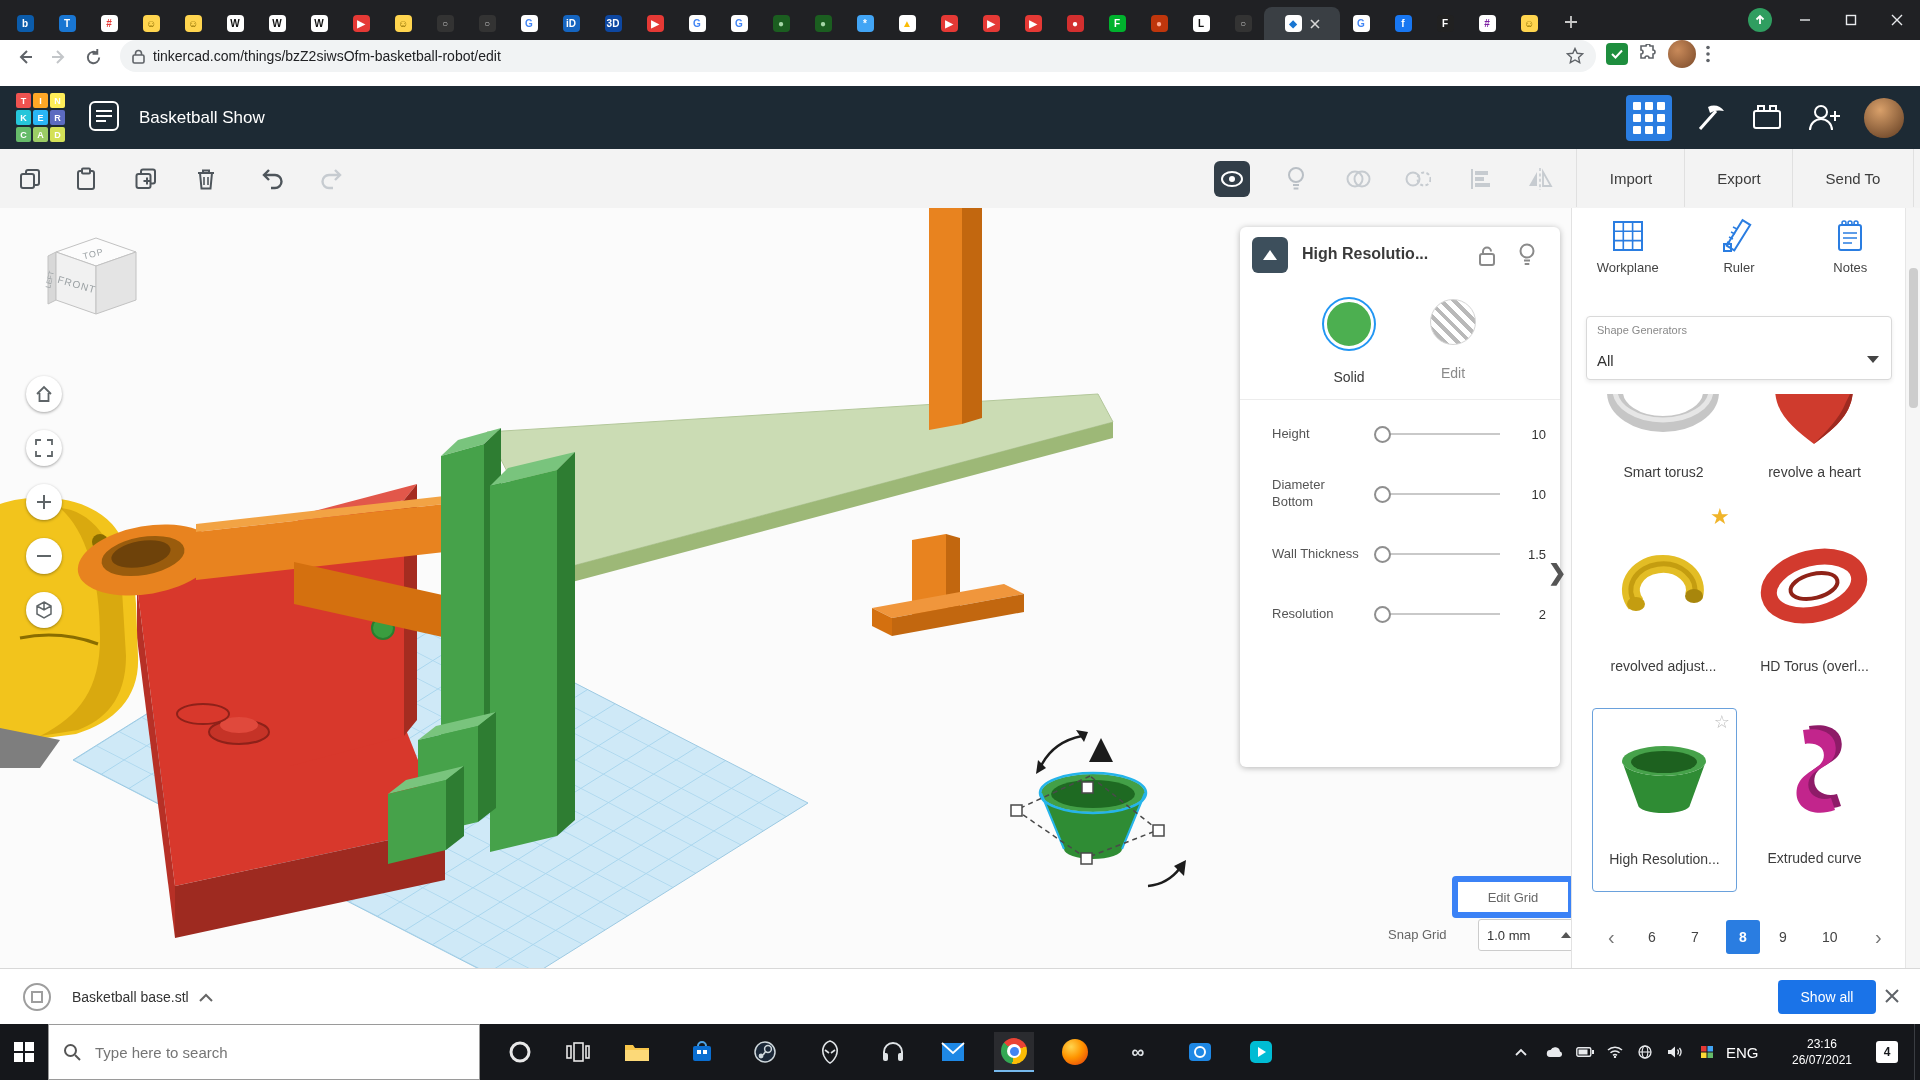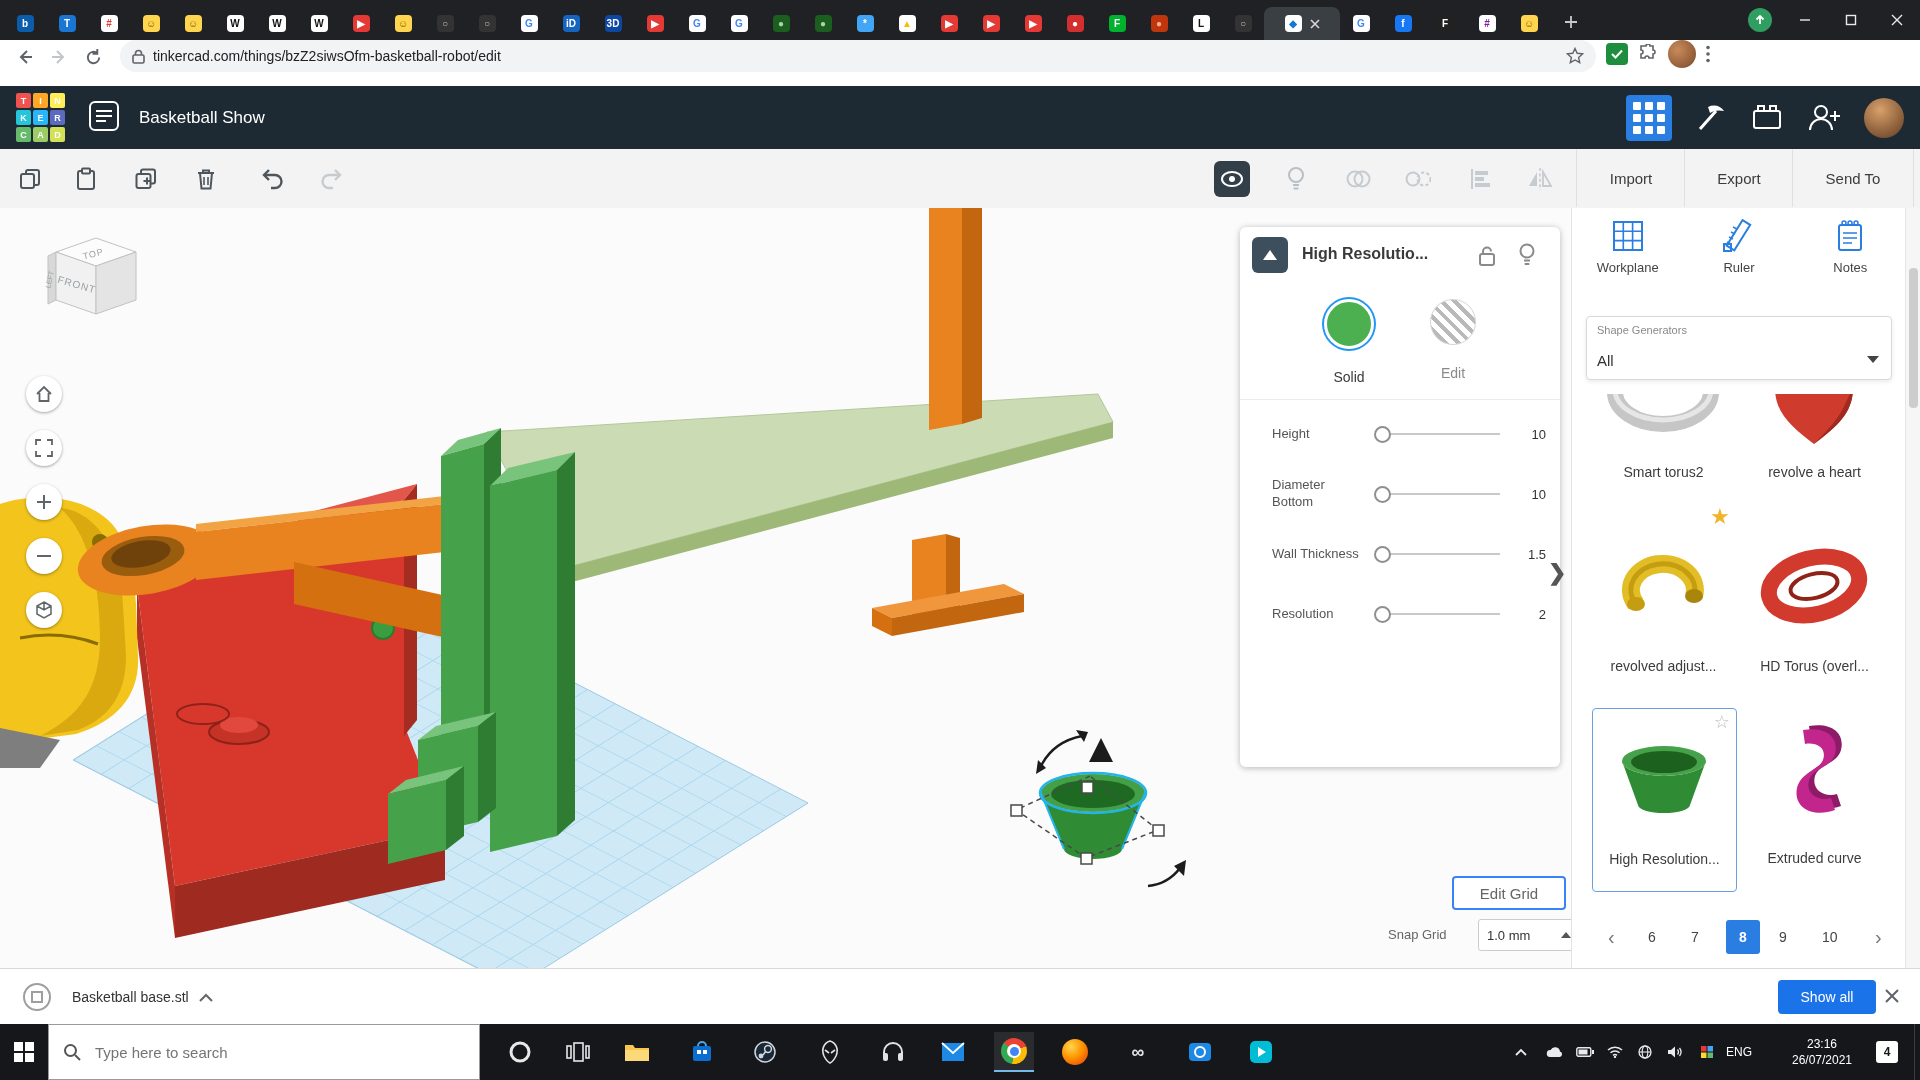--- a/index.html
+++ b/index.html
@@ -69,21 +69,21 @@
   .holecircle{width:44px;height:44px;border-radius:50%;border:1px solid #d5d5d5;background:repeating-linear-gradient(45deg,#b9b9b9 0 4px,#fff 4px 9px)}
   .poptlab{font-size:14px;color:#3a3a3a}
   .poptlab.dim{color:#8a8a8a}
   .psliders{border-top:1px solid #ececec;padding-top:4px}
   .prow{display:flex;align-items:center;padding:9px 14px 9px 32px;min-height:42px}
   .plabel{width:92px;font-size:13px;color:#555;line-height:1.3}
   .ptrack{position:relative;flex:1;height:2px;background:#c9c9c9;margin:0 12px}
   .pknob{position:absolute;left:-2px;top:-7px;width:13px;height:13px;border-radius:50%;background:#fff;border:2px solid #8f8f8f}
   .pval{width:34px;text-align:right;font-size:13px;color:#333}
 
-  .editgridbtn{position:absolute;left:1452px;top:668px;width:110px;height:30px;background:#fff;border:2px solid #3b82f6;border-radius:4px;font-size:15px;color:#666;display:flex;align-items:center;justify-content:center}
+  .editgridbtn{position:absolute;left:1452px;top:668px;width:110px;height:30px;background:#fff;border:6px solid #3b82f6;border-radius:4px;font-size:13px;color:#666;display:flex;align-items:center;justify-content:center}
   .snaplabel{position:absolute;left:1388px;top:719px;font-size:13px;color:#666}
   .snapselect{position:absolute;left:1478px;top:711px;width:84px;height:30px;background:#fff;border:1px solid #ccc;border-radius:3px;display:flex;align-items:center;font-size:13px;color:#333;padding:0 8px;justify-content:space-between}
   .caretup{width:0;height:0;border-left:5px solid transparent;border-right:5px solid transparent;border-bottom:6px solid #555}
   .caretdn{width:0;height:0;border-left:6px solid transparent;border-right:6px solid transparent;border-top:7px solid #444}
   .collapsechev{position:absolute;left:1548px;top:352px;font-size:22px;color:#555;font-weight:bold}
 
   
   .sidebar{position:absolute;left:1571px;top:0;width:334px;height:760px;background:#fff;border-left:1px solid var(--sidebar-border)}
   .toolsrow{position:absolute;left:0;top:10px;width:100%;display:flex;justify-content:space-around}
   .stool{display:flex;flex-direction:column;align-items:center;gap:6px;width:100px}
@@ -117,21 +117,21 @@
   .tsearch{position:absolute;left:48px;top:0;width:432px;height:56px;background:#fff;border:1px solid #9a9a9a;box-sizing:border-box;display:flex;align-items:center}
   .tsearch input{border:none;outline:none;font-size:15px;color:#555;font-family:inherit;flex:1;background:transparent}
   .tsearch svg{margin:0 12px 0 14px}
   .appicon{position:absolute;top:8px;width:40px;height:40px;display:flex;align-items:center;justify-content:center}
   .appicon.active{background:rgba(255,255,255,.09);border-bottom:2px solid #76b9ed;box-sizing:border-box}
   .chromeball{width:26px;height:26px;border-radius:50%;background:conic-gradient(from -50deg,#ea4335 0 33%,#fbbc05 33% 66%,#34a853 66% 100%);position:relative}
   .chromeball:before{content:"";position:absolute;left:6px;top:6px;width:14px;height:14px;border-radius:50%;background:#fff}
   .chromeball:after{content:"";position:absolute;left:8.5px;top:8.5px;width:9px;height:9px;border-radius:50%;background:#4285f4}
   .ffball{width:26px;height:26px;border-radius:50%;background:radial-gradient(circle at 35% 30%,#ffd54f,#ff9500 45%,#e3350d)}
   .trayic{position:absolute;top:18px;width:22px;height:20px;display:flex;align-items:center;justify-content:center;color:#e8eaed}
-  .lang{position:absolute;left:1726px;top:0;height:56px;display:flex;align-items:center;color:#fff;font-size:12px}
+  .lang{position:absolute;left:1726px;top:0;height:56px;display:flex;align-items:center;color:#fff;font-size:15px}
   .clock{position:absolute;left:1776px;top:0;width:92px;height:56px;display:flex;flex-direction:column;align-items:center;justify-content:center;color:#fff;font-size:12px;line-height:1.35}
   .notif{position:absolute;left:1876px;top:17px;width:22px;height:22px;background:#fff;border-radius:3px;display:flex;align-items:center;justify-content:center;font-size:12px;font-weight:bold;color:#15171b}
   .desksliver{position:absolute;right:0;top:0;width:5px;height:56px;border-left:1px solid #3a3d42}
 </style>
 </head>
 <body>
 
 <div id="screen">
 
   <div class="tabstrip">

